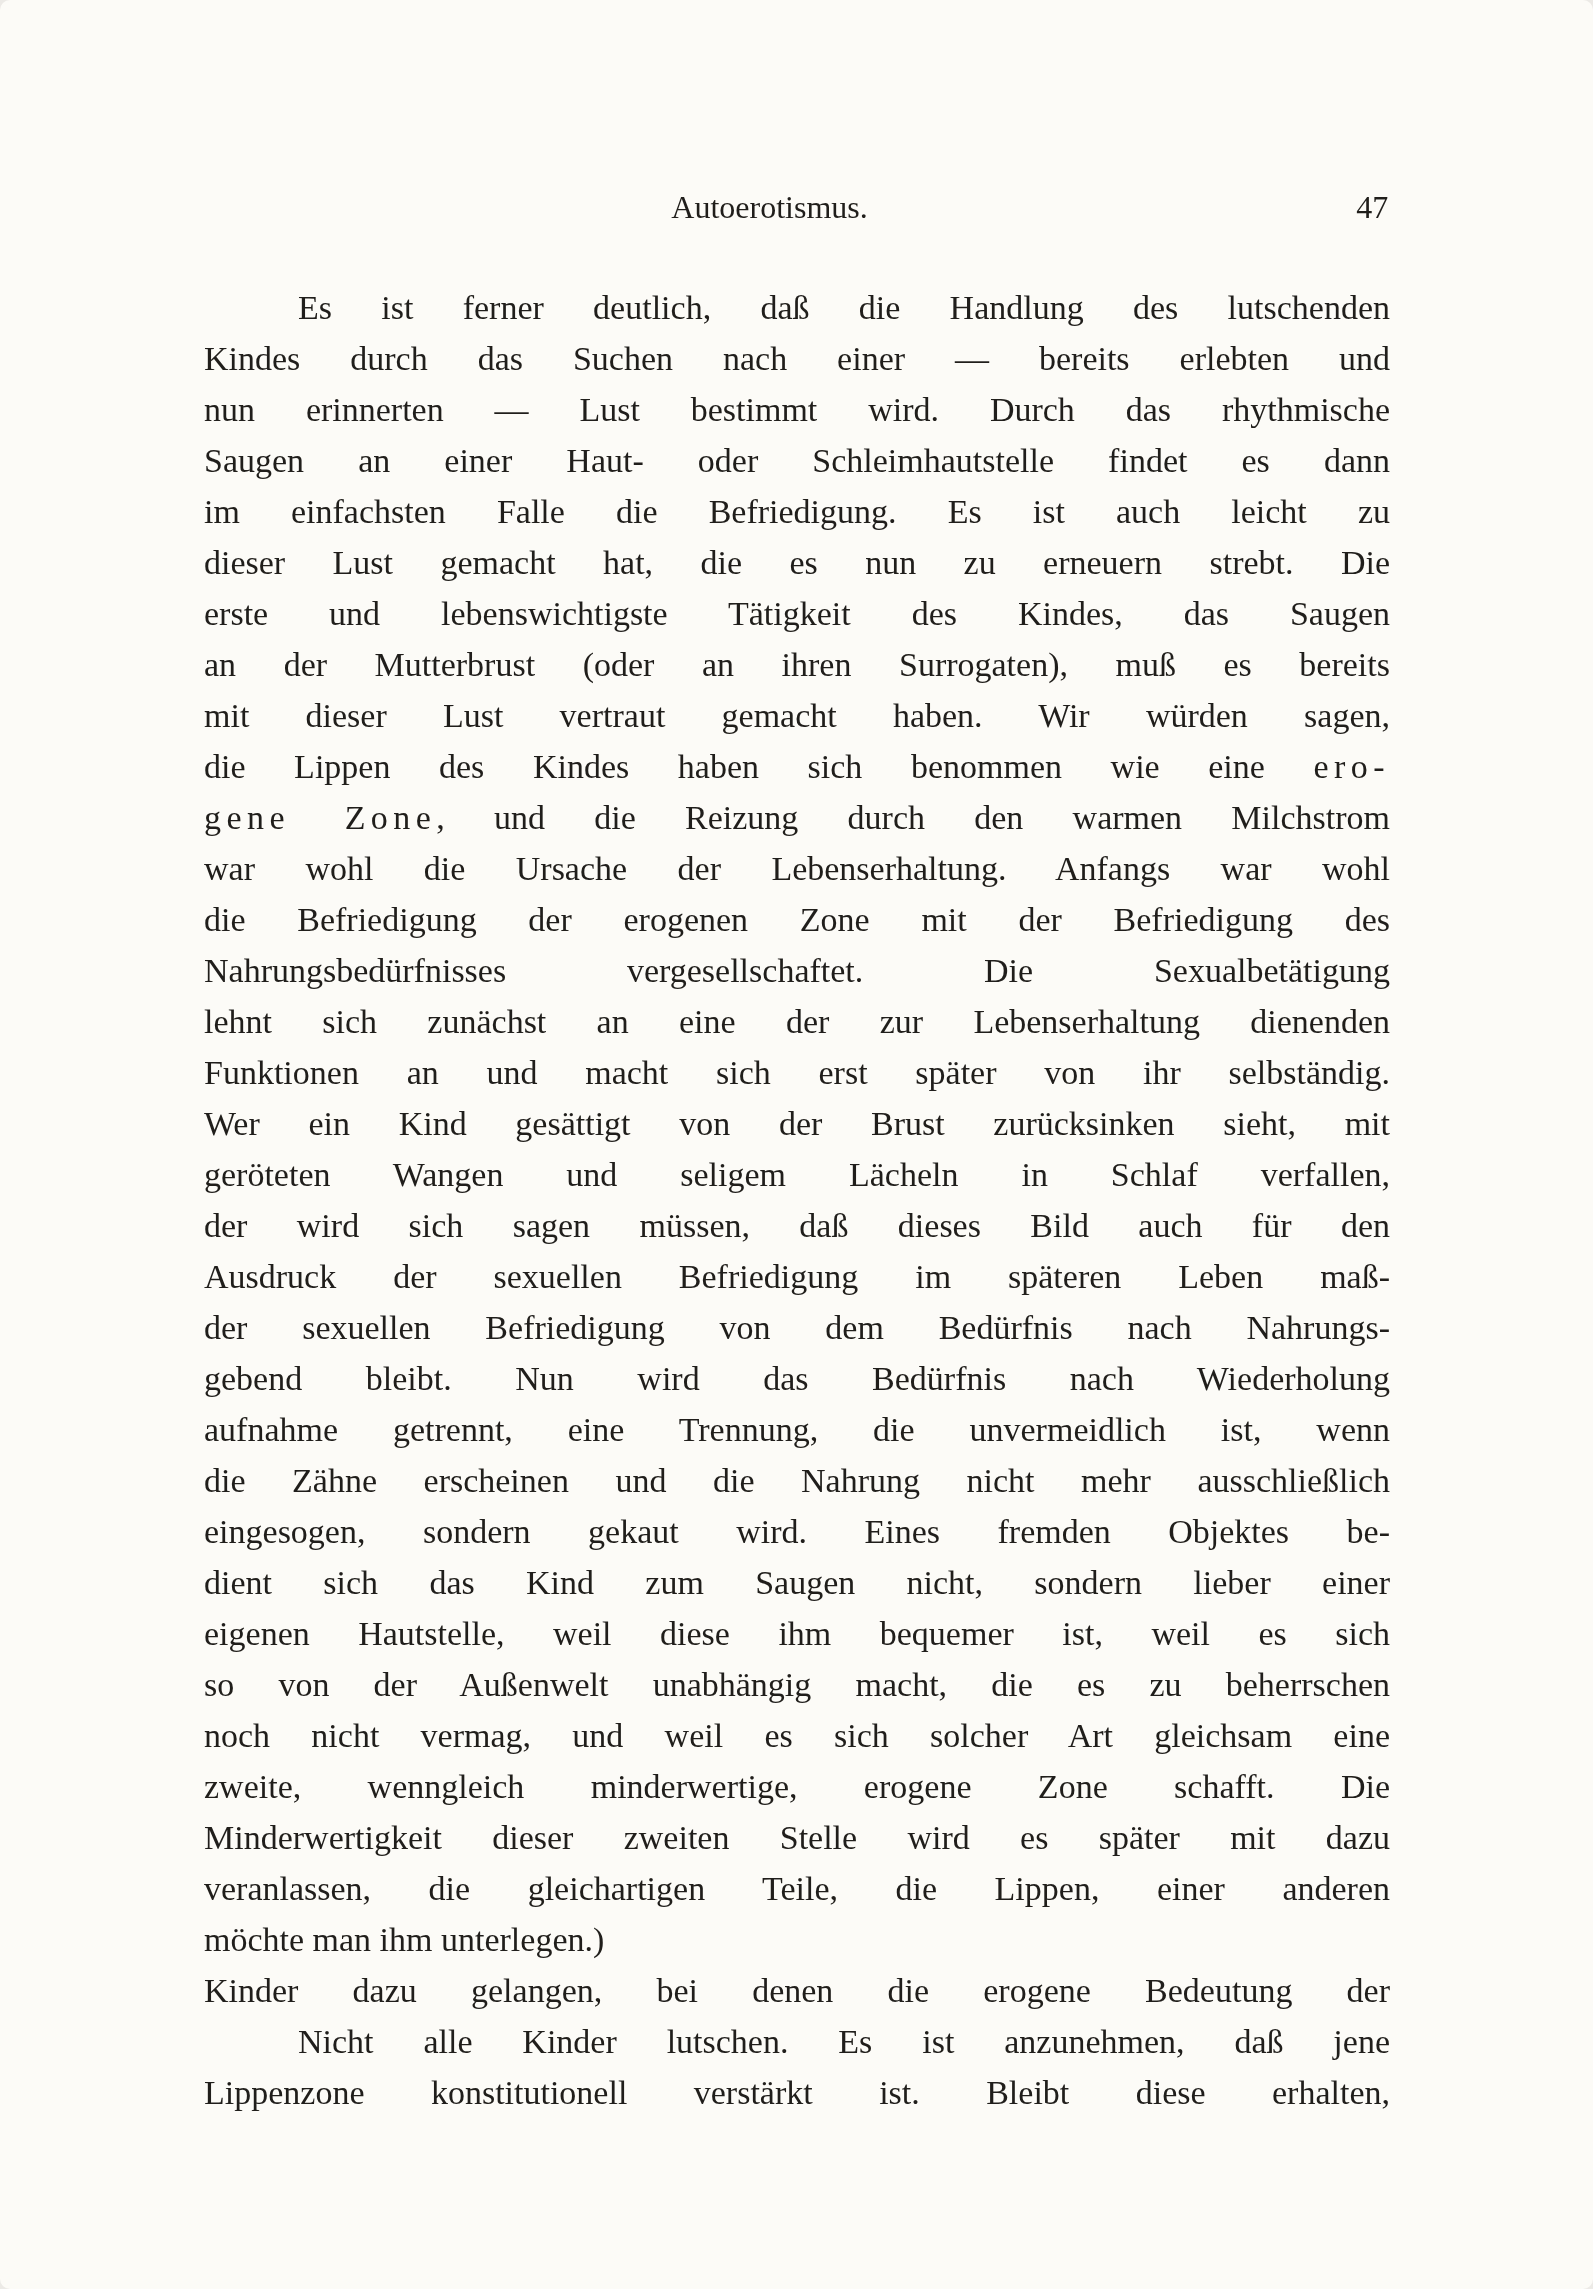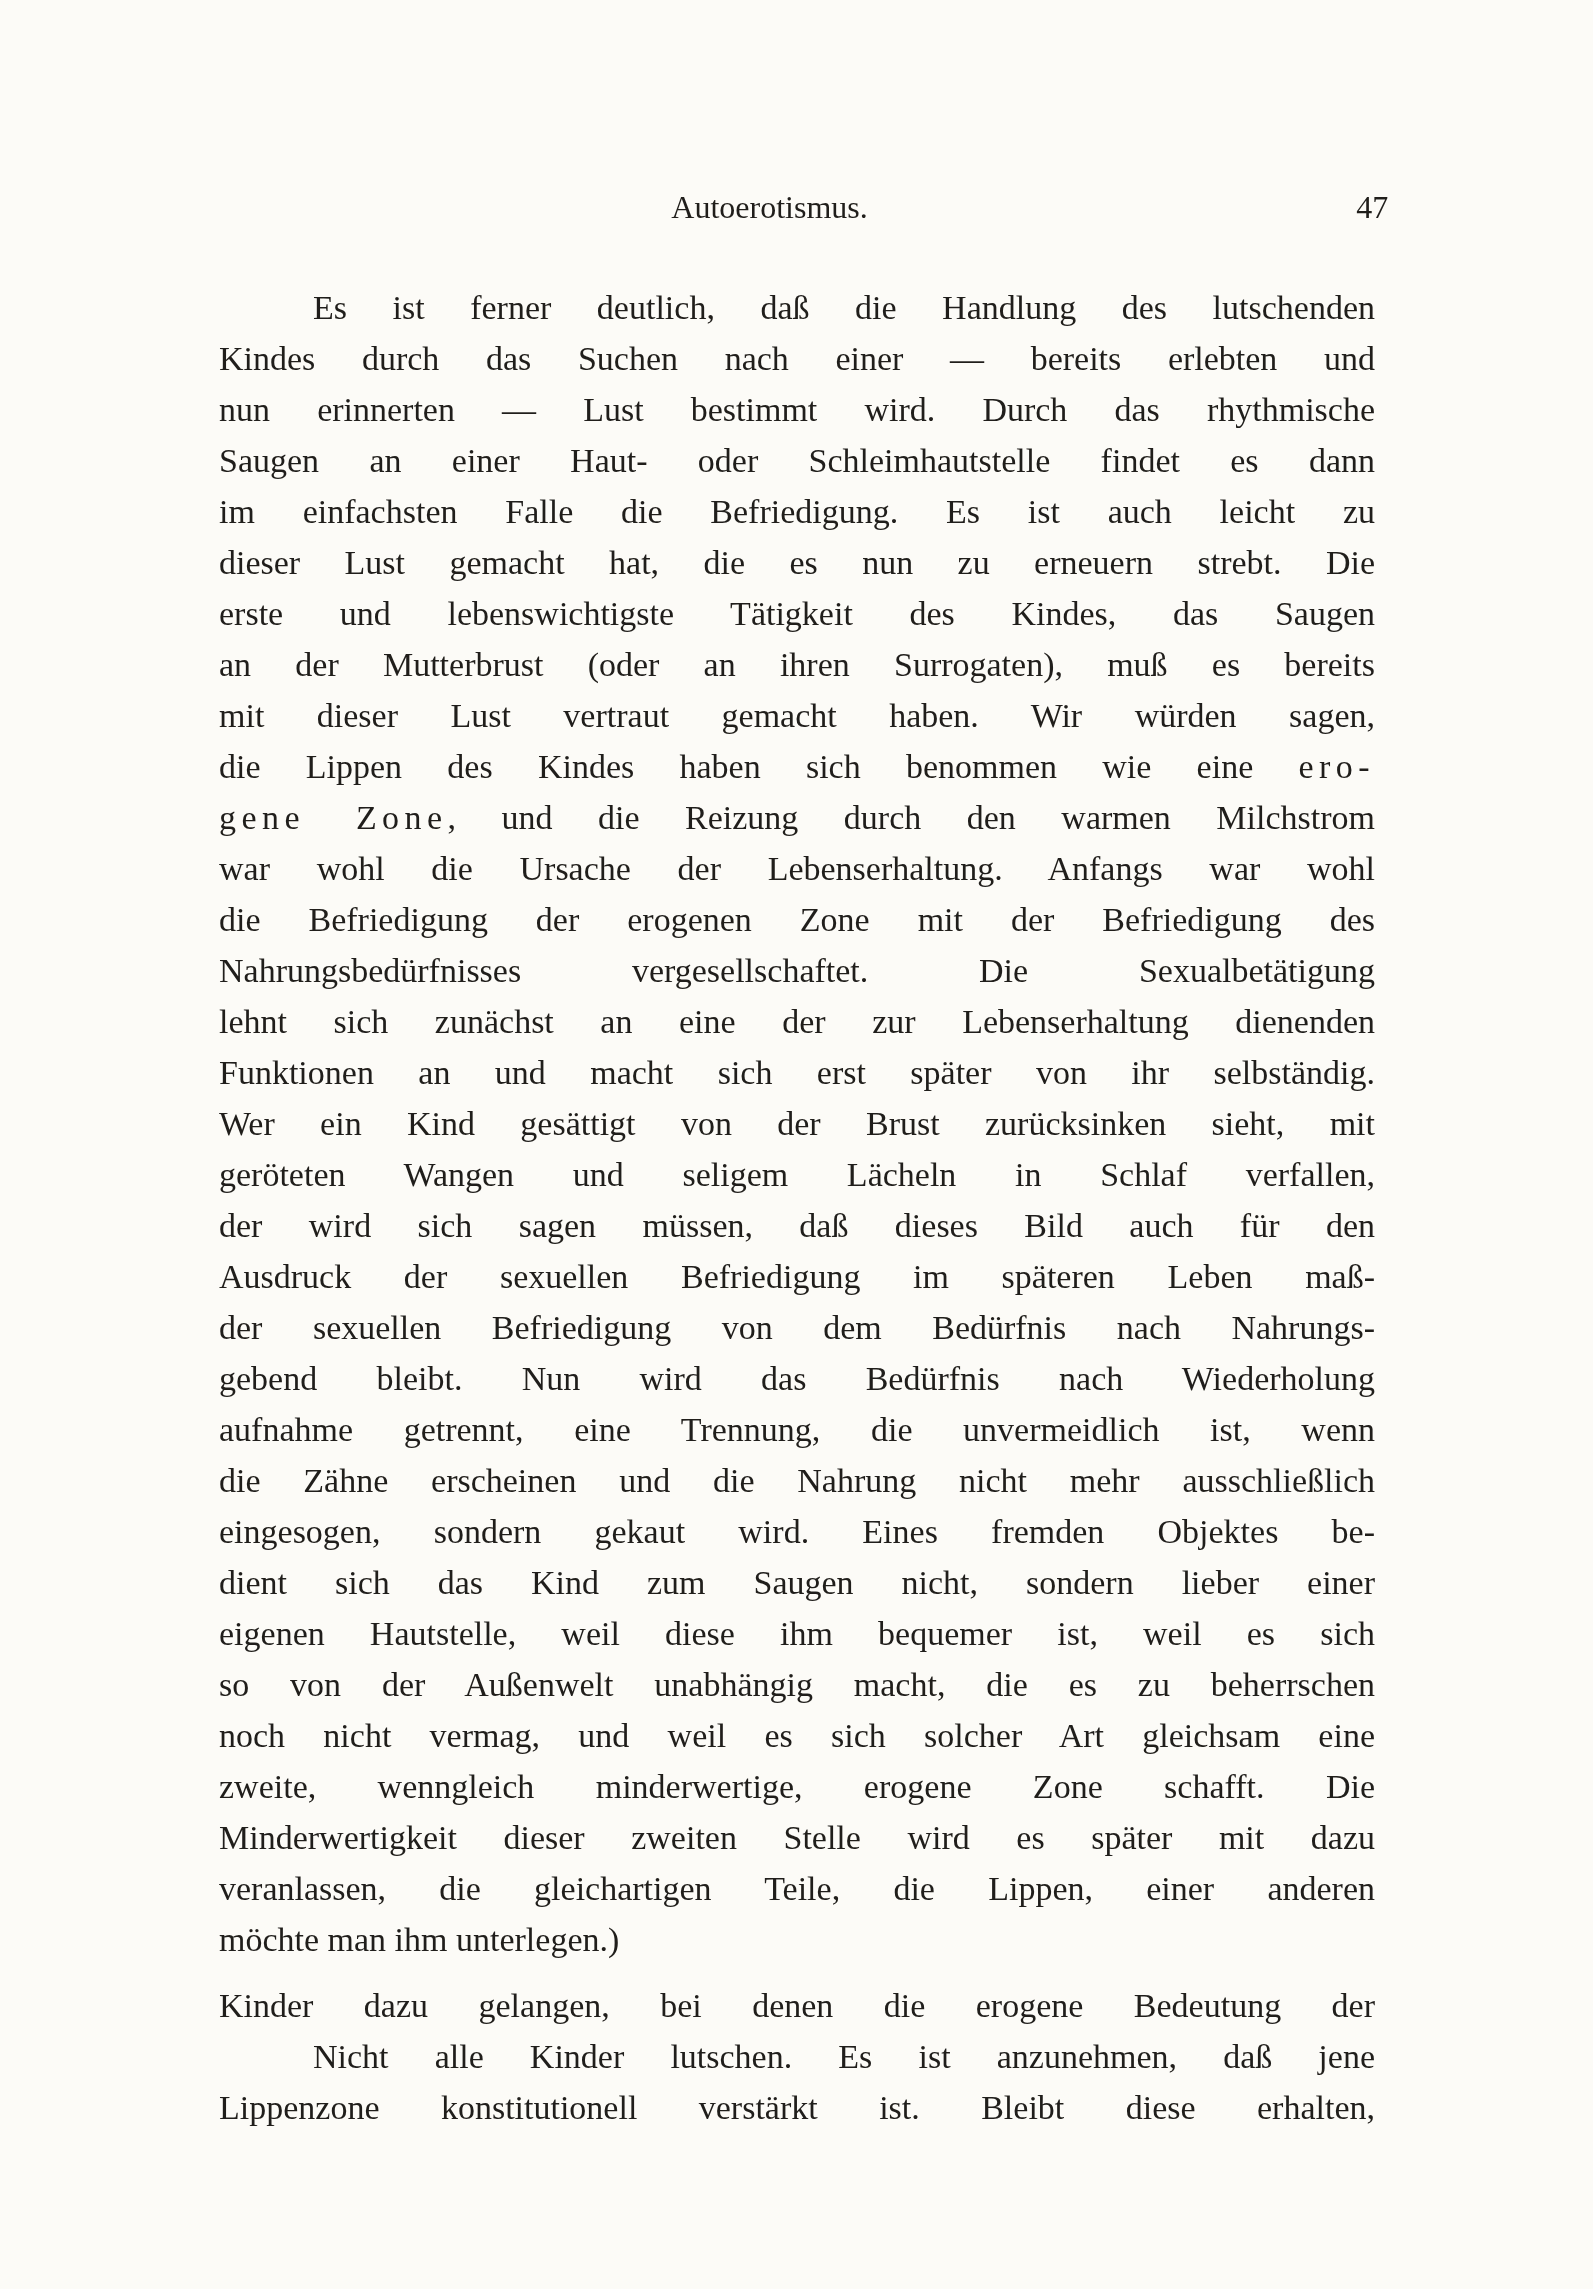--- a/index.html
+++ b/index.html
@@ -6,20 +6,21 @@
   html,body{margin:0;padding:0;background:#eceae6;}
   .page{
     position:relative;
     width:1593px;
     height:2289px;
     margin:0 auto;
     background:#fcfbf7;
     font-family:"Liberation Serif","DejaVu Serif",serif;
     color:#201e1b;
     overflow:hidden;
+    border-radius:10px;
   }
   .content{
     position:absolute;
     left:204px;
     top:189px;
     width:1186px;
   }
   .running-head{
     position:relative;
     height:51px;
@@ -35,21 +36,21 @@
   .page-num{
     position:absolute;
     right:1.8px;
     top:0;
     text-align:center;
   }
   .body-text{
     font-size:34px;
     line-height:51px;
   }
-  .paragraph{margin:15px;}
+  .paragraph{margin:0;}
   .line{min-height:51px;}
   .line.just{
     text-align:justify;
     text-align-last:justify;
     -moz-text-align-last:justify;
   }
   .line.indent{text-indent:94px;}
   .sperr{letter-spacing:0.16em;}
 </style>
 </head>

